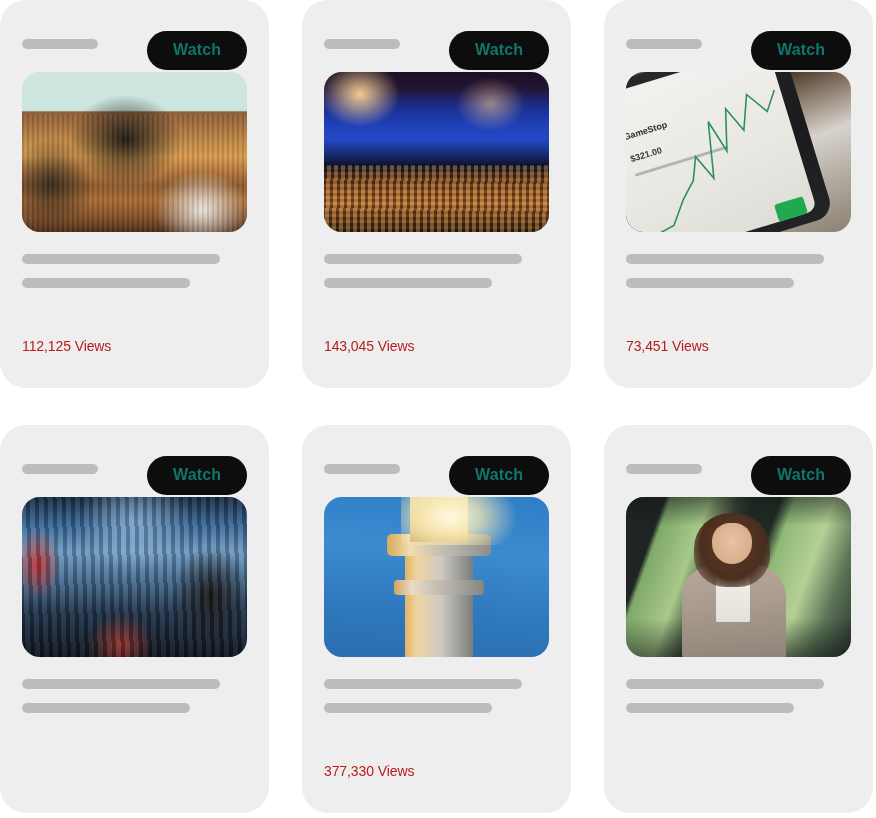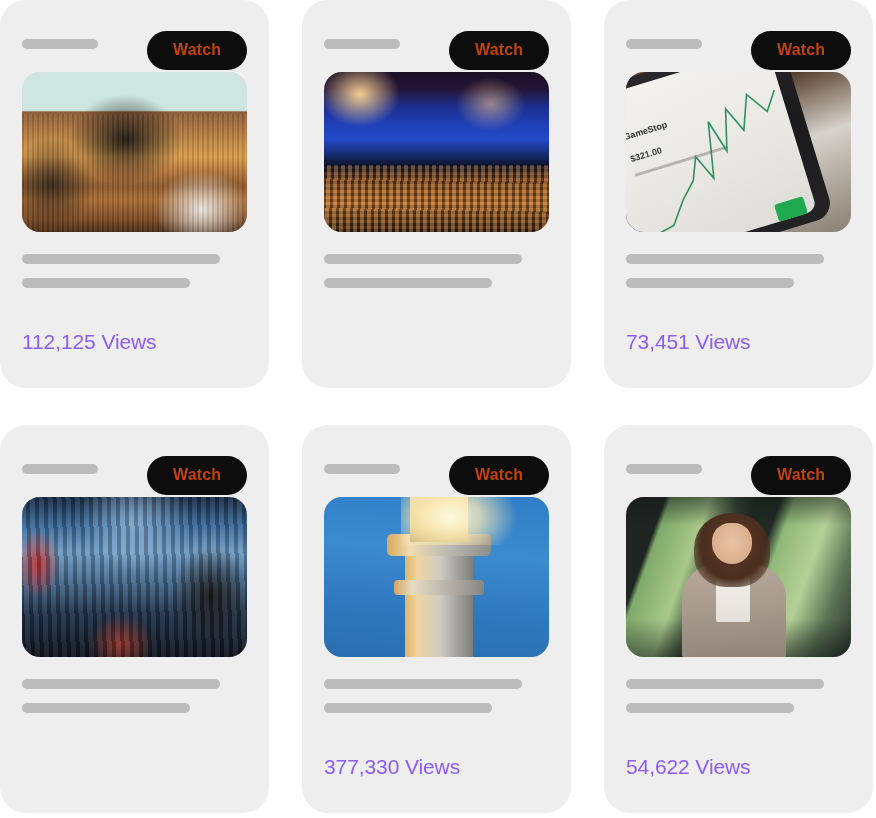--- a/index.html
+++ b/index.html
@@ -43,21 +43,21 @@
 
   .title-skeleton {
     width: 76px;
     height: 10px;
     border-radius: 6px;
     background: #bcbcbc;
   }
 
   .watch-button {
     background: #0d0d0d;
-    color: #c2410c;
+    color: #0f766e;
     border: none;
     border-radius: 999px;
     font-family: "Liberation Sans", "DejaVu Sans", sans-serif;
     font-size: 16px;
     font-weight: 600;
     letter-spacing: 0.1px;
     padding: 10px 26px;
     cursor: pointer;
     line-height: 1.15;
     white-space: nowrap;
@@ -306,23 +306,23 @@
     height: 10px;
     border-radius: 6px;
     background: #bcbcbc;
   }
   .line.long { width: 198px; }
   .line.short { width: 168px; margin-top: 14px; }
 
   
   .views-count {
     margin: auto 22px 34px 22px;
-    font-size: 21px;
+    font-size: 14px;
     font-weight: 400;
-    color: #8b5cf6;
+    color: #b91c1c;
     letter-spacing: -0.1px;
     font-family: "Liberation Sans", "DejaVu Sans", sans-serif;
   }
 </style>
 </head>
 <body>
 
 <div class="video-grid">
 
   <div class="video-card">
@@ -345,20 +345,21 @@
       <div class="title-skeleton"></div>
       <button class="watch-button">Watch</button>
     </div>
     <div class="thumb-wrap">
       <div class="thumb thumb-concert"></div>
     </div>
     <div class="body-skeleton">
       <div class="line long"></div>
       <div class="line short"></div>
     </div>
+    <div class="views-count">143,045 Views</div>
   </div>
 
   <div class="video-card">
     <div class="card-header">
       <div class="title-skeleton"></div>
       <button class="watch-button">Watch</button>
     </div>
     <div class="thumb-wrap">
       <div class="thumb thumb-stock">
         <div class="phone-body">
@@ -427,16 +428,15 @@
         <div class="p-blazer"></div>
         <div class="p-shirt"></div>
         <div class="p-hair"></div>
         <div class="p-face"></div>
       </div>
     </div>
     <div class="body-skeleton">
       <div class="line long"></div>
       <div class="line short"></div>
     </div>
-    <div class="views-count">54,622 Views</div>
   </div>
 
 </div>
 
 </body></html>

